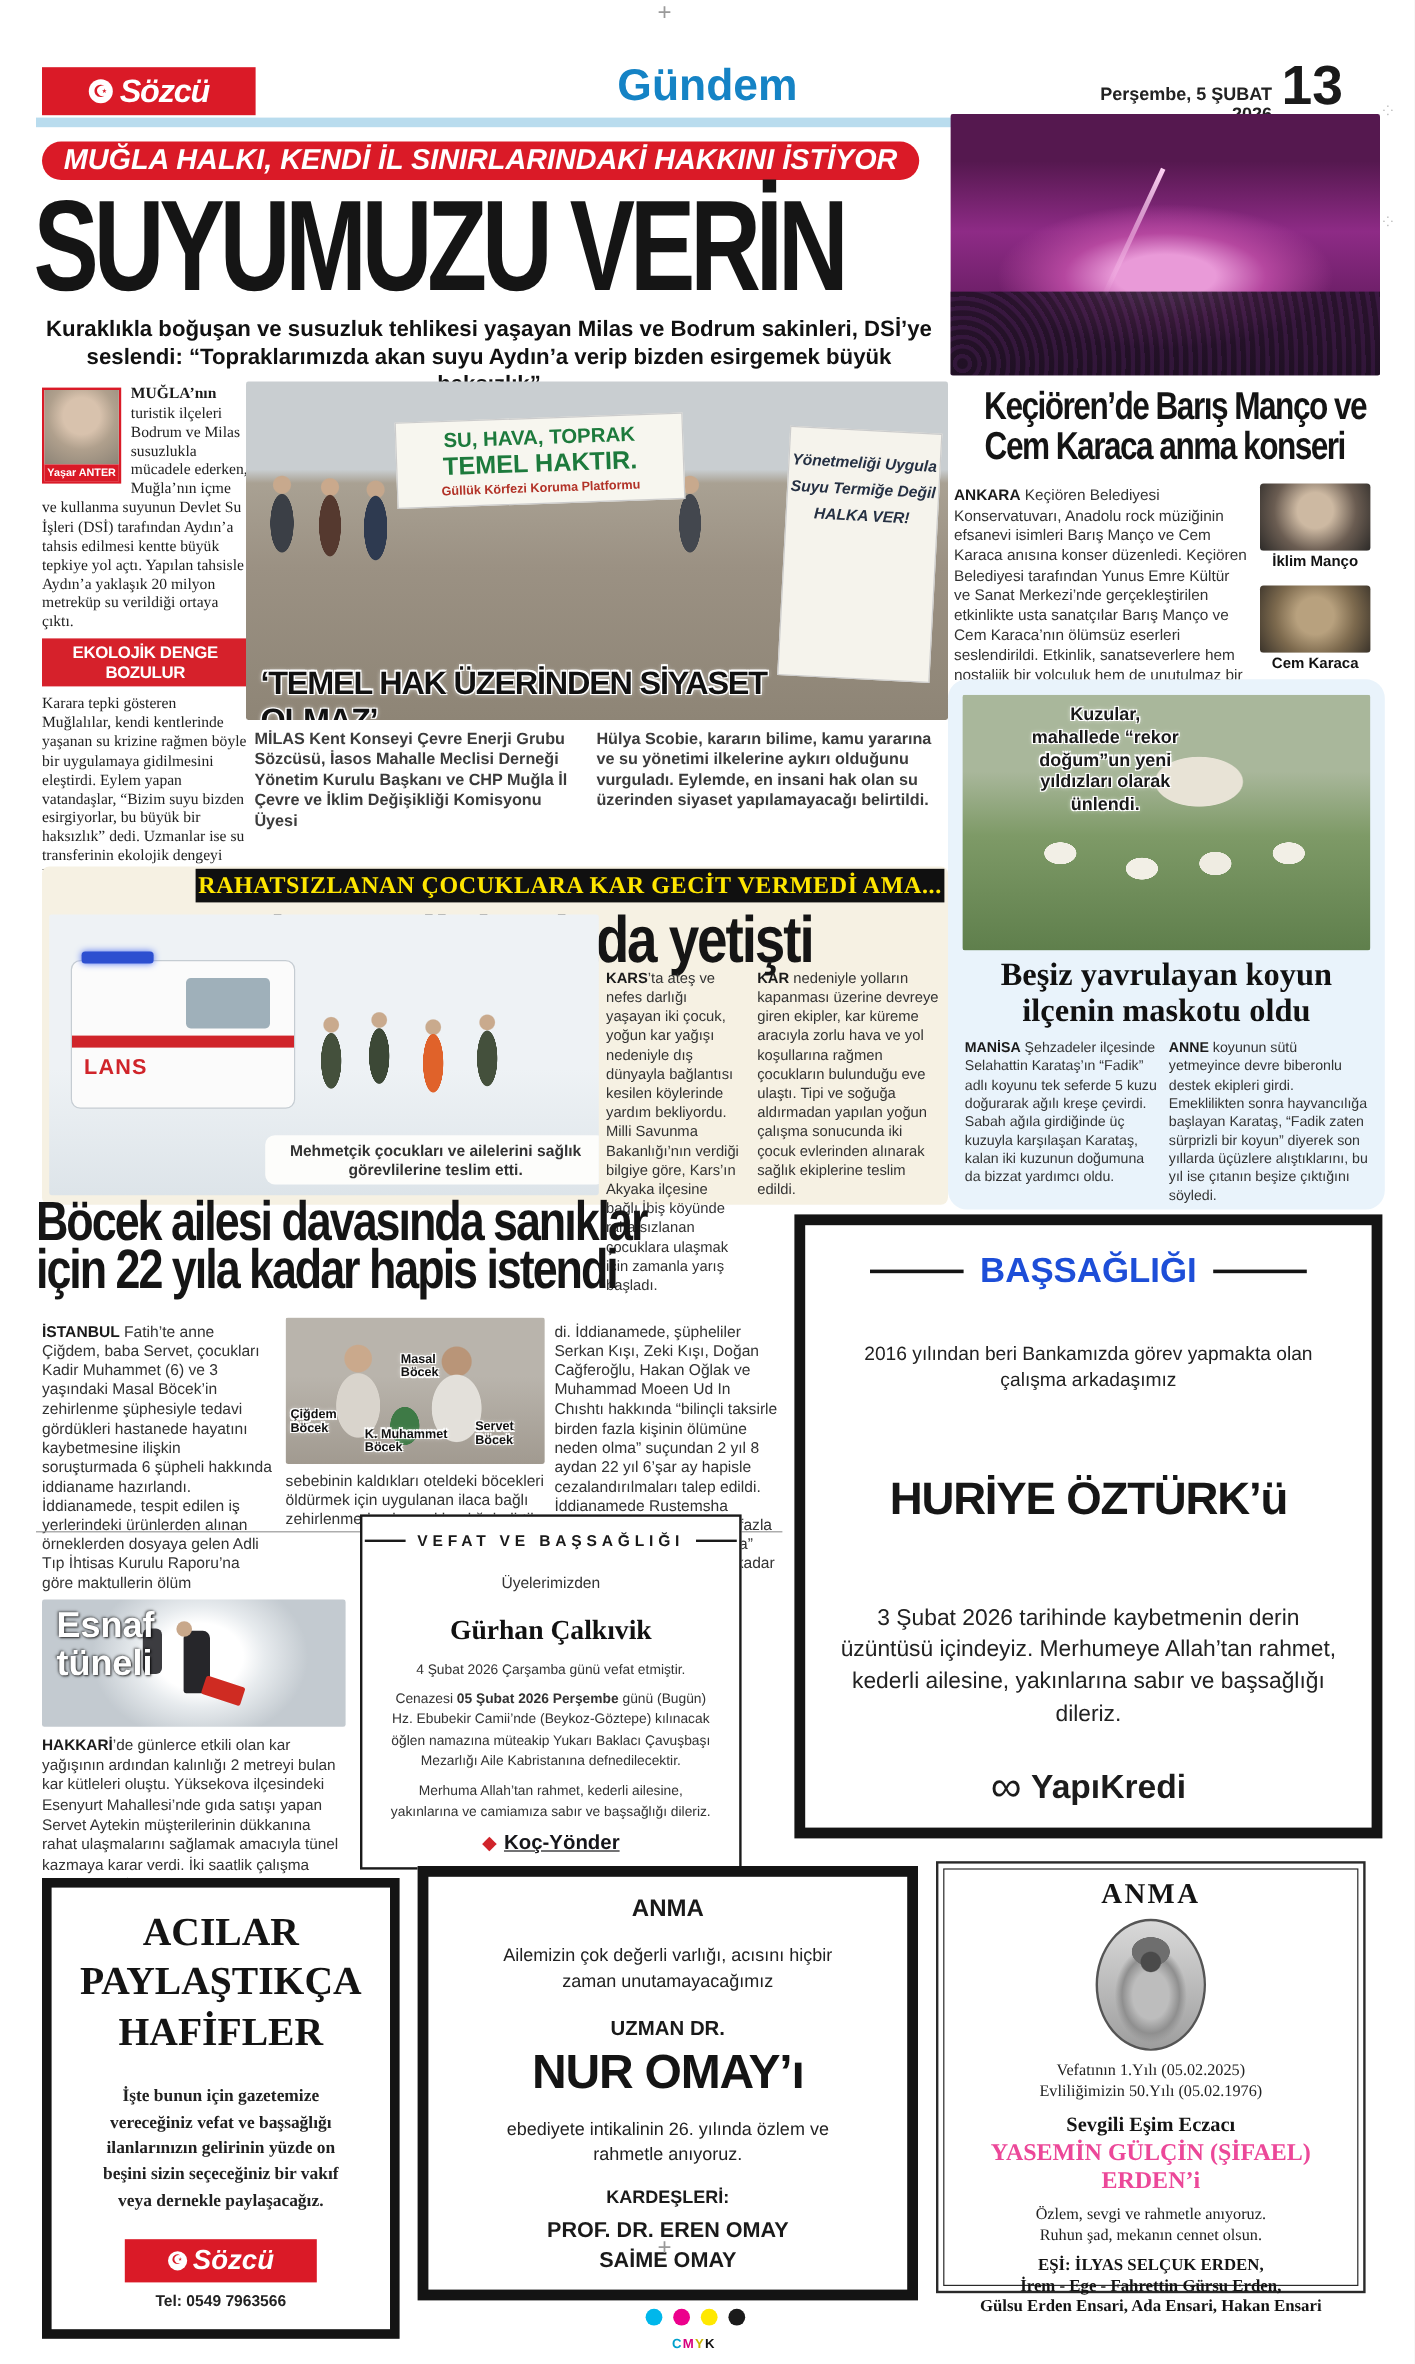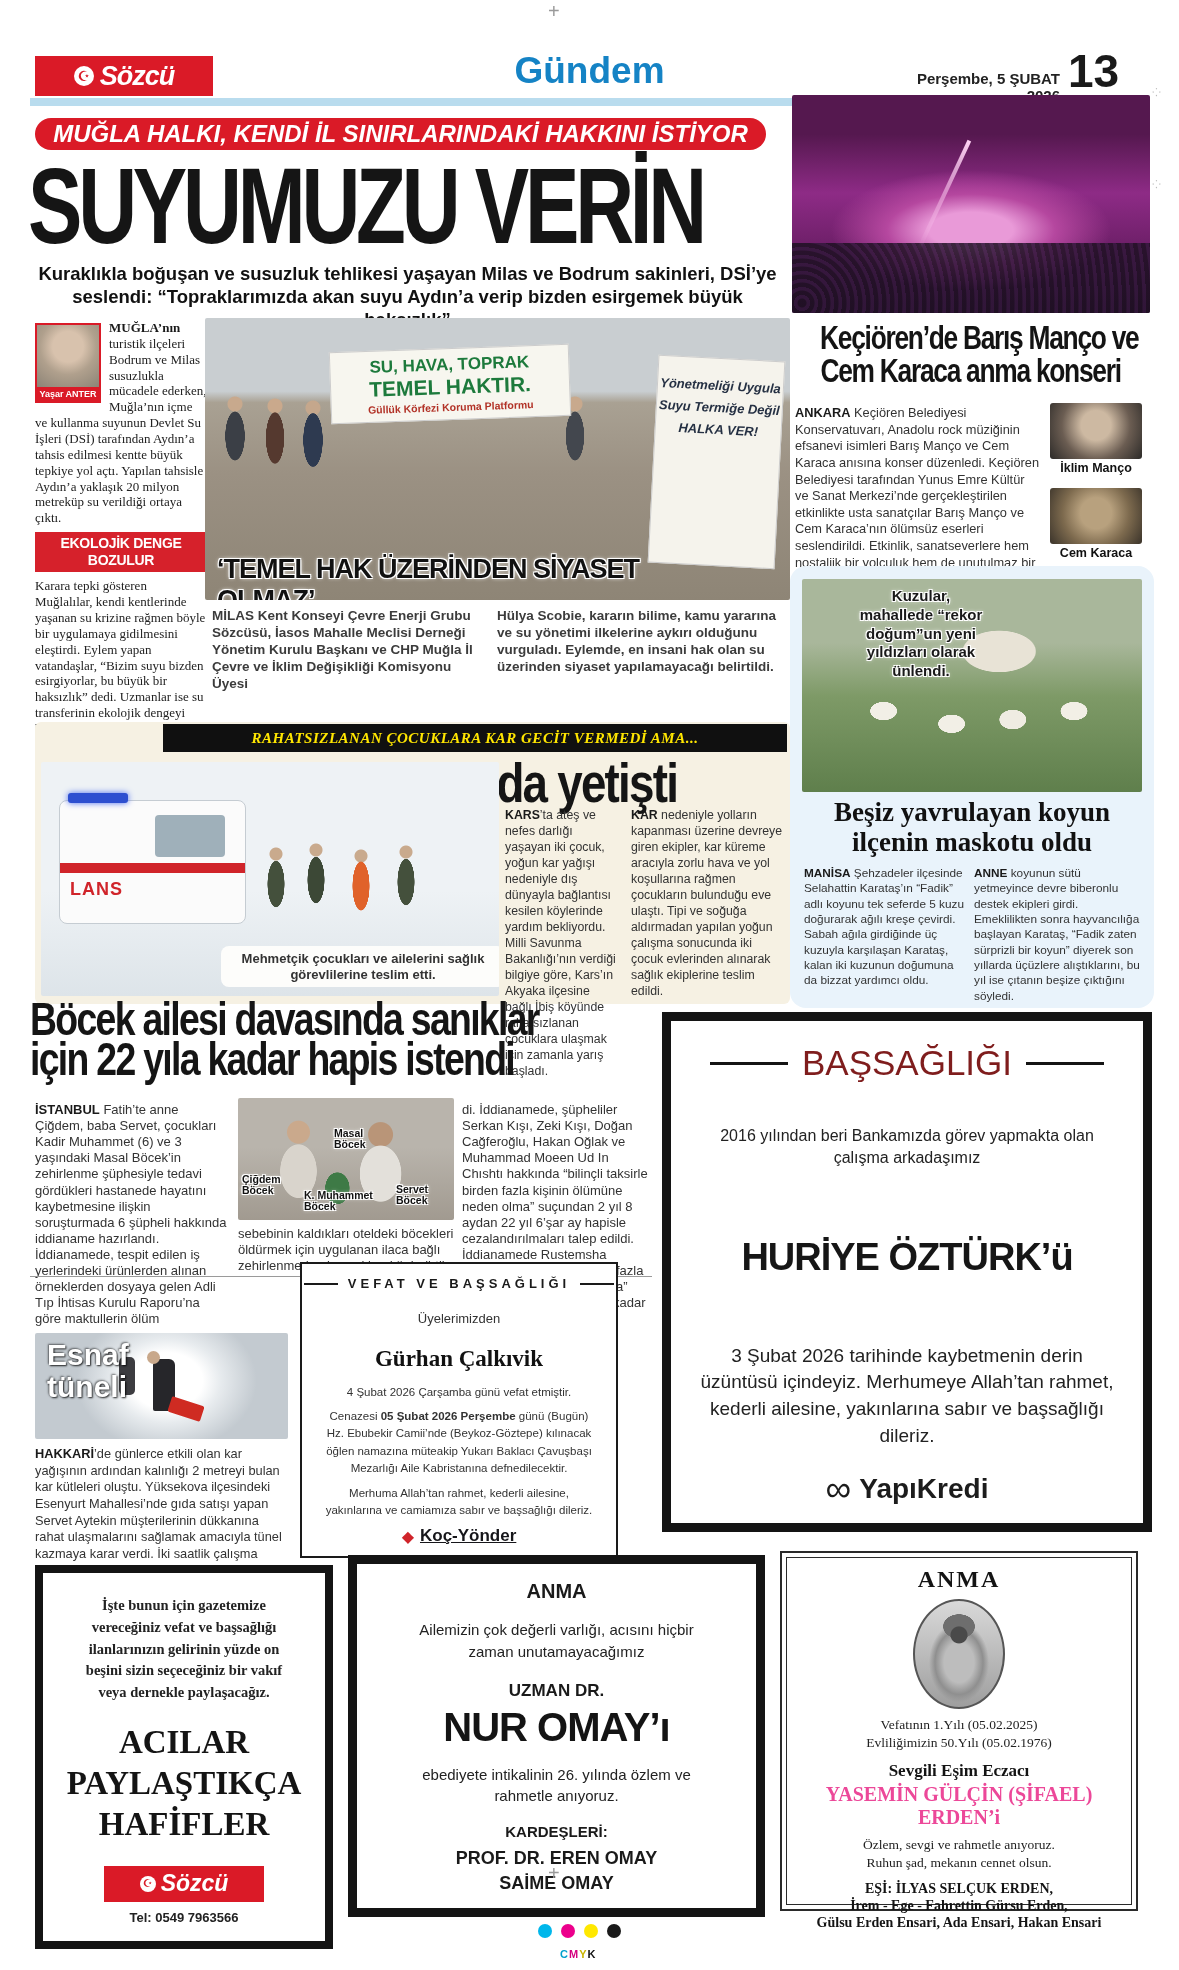--- a/index.html
+++ b/index.html
@@ -126,21 +126,21 @@
     <div class="abs center serif" style="left:0;top:232px;width:364px;font-weight:bold;font-size:27px;color:#111;line-height:1.1;">
       <div>Beşiz yavrulayan koyun</div>
       <div>ilçenin maskotu oldu</div>
     </div>
     <div class="abs bodytxt" style="left:14px;top:300px;width:160px;font-size:11.8px;"><b class="lead-b">MANİSA</b><span> Şehzadeler ilçesinde Selahattin Karataş’ın “Fadik” adlı koyunu tek seferde 5 kuzu doğurarak ağılı kreşe çevirdi. Sabah ağıla girdiğinde üç kuzuyla karşılaşan Karataş, kalan iki kuzunun doğumuna da bizzat yardımcı oldu.</span></div>
     <div class="abs bodytxt" style="left:184px;top:300px;width:166px;font-size:11.8px;"><b class="lead-b">ANNE</b><span> koyunun sütü yetmeyince devre biberonlu destek ekipleri girdi. Emeklilikten sonra hayvancılığa başlayan Karataş, “Fadik zaten sürprizli bir koyun” diyerek son yıllarda üçüzlere alıştıklarını, bu yıl ise çıtanın beşize çıktığını söyledi.</span></div>
   </div>
 
   <div class="abs" style="left:35px;top:722px;width:755px;height:282px;background:#f6f1e3;border-radius:6px;">
     <div class="abs" style="left:128px;top:2px;width:624px;height:28px;background:#101010;display:flex;align-items:center;justify-content:center;">
-      <span class="serif" style="color:#ffe600;font-weight:bold;font-style:italic;font-size:15px;letter-spacing:.5px;">RAHATSIZLANAN ÇOCUKLARA KAR GECİT VERMEDİ AMA...</span>
+      <span class="serif" style="color:#ffe600;font-weight:bold;font-size:20px;letter-spacing:.5px;">RAHATSIZLANAN ÇOCUKLARA KAR GECİT VERMEDİ AMA...</span>
     </div>
     <div class="abs" style="left:130px;top:30px;">
       <span class="cond" style="font-size:52px;letter-spacing:-2px;transform:scale(.88,1.05);">Mehmetçik imdada yetişti</span>
     </div>
     <div class="photo" style="left:6px;top:40px;width:458px;height:234px;background:linear-gradient(180deg,#eef2f5 0 55%,#dde4e9 100%);">
       <div class="abs" style="left:18px;top:38px;width:185px;height:122px;background:#fbfbfb;border-radius:8px;border:1px solid #c5ccd2;">
         <div class="abs" style="left:8px;top:-8px;width:60px;height:10px;background:#2d4fd0;border-radius:3px;box-shadow:0 0 6px #4b6cf0;"></div>
         <div class="abs" style="left:95px;top:14px;width:70px;height:42px;background:#9fb0ba;border-radius:4px;"></div>
         <div class="abs" style="left:0;top:62px;width:185px;height:10px;background:#d0242a;"></div>
         <div class="abs" style="left:10px;top:78px;color:#d0242a;font-weight:bold;font-size:18px;letter-spacing:1px;">LANS</div>
@@ -181,21 +181,21 @@
     <div class="labelchip halo preline" style="left:158px;top:86px;font-size:10.5px;">Servet
 Böcek</div>
   </div>
   <div class="abs bodytxt" style="left:238px;top:1226px;width:216px;font-size:13px;line-height:1.24;">sebebinin kaldıkları oteldeki böcekleri öldürmek için uygulanan ilaca bağlı zehirlenmeden kaynaklandığı belirtil-</div>
   <div class="abs bodytxt" style="left:462px;top:1102px;width:190px;font-size:13px;line-height:1.24;">di. İddianamede, şüpheliler Serkan Kışı, Zeki Kışı, Doğan Cağferoğlu, Hakan Oğlak ve Muhammad Moeen Ud In Chıshtı hakkında “bilinçli taksirle birden fazla kişinin ölümüne neden olma” suçundan 2 yıl 8 aydan 22 yıl 6’şar ay hapisle cezalandırılmaları talep edildi. İddianamede Rustemsha Batyrov’un “taksirle birden fazla kişinin ölümüne neden olma” suçundan 2 yıldan 15 yıla kadar hapis cezası istendi. (AA)</div>
   <div class="abs" style="left:30px;top:1276px;width:622px;height:1px;background:#9a9a9a;"></div>
 
   <div class="adbox" style="left:662px;top:1012px;width:490px;height:520px;border:9px solid #141414;box-sizing:border-box;">
     <div style="display:flex;align-items:center;justify-content:center;gap:14px;margin-top:22px;">
       <span style="width:78px;height:3px;background:#141414;"></span>
-      <span style="font-size:35px;font-weight:normal;color:#7f1d1d;">BAŞSAĞLIĞI</span>
+      <span style="font-size:29px;font-weight:bold;color:#1d4ed8;">BAŞSAĞLIĞI</span>
       <span style="width:78px;height:3px;background:#141414;"></span>
     </div>
     <div class="center" style="margin:42px auto 0;width:380px;font-size:16px;color:#222;line-height:1.4;">2016 yılından beri Bankamızda görev yapmakta olan çalışma arkadaşımız</div>
     <div class="center" style="margin-top:66px;font-size:38px;font-weight:bold;color:#161616;letter-spacing:-1px;">HURİYE ÖZTÜRK’ü</div>
     <div class="center" style="margin:64px auto 0;width:420px;font-size:19px;color:#222;line-height:1.4;">3 Şubat 2026 tarihinde kaybetmenin derin üzüntüsü içindeyiz. Merhumeye Allah’tan rahmet, kederli ailesine, yakınlarına sabır ve başsağlığı dileriz.</div>
     <div style="position:absolute;left:0;bottom:16px;width:100%;display:flex;align-items:center;justify-content:center;gap:8px;">
       <span style="font-size:36px;color:#1c1c1c;line-height:1;">∞</span>
       <span style="font-size:28px;font-weight:bold;color:#1c1c1c;">YapıKredi</span>
     </div>
   </div>
@@ -224,26 +224,26 @@
     <div style="margin-top:14px;font-size:11.5px;color:#333;">4 Şubat 2026 Çarşamba günü vefat etmiştir.</div>
     <div style="margin:10px auto 0;width:272px;font-size:11.5px;color:#333;line-height:1.5;"><span>Cenazesi </span><b>05 Şubat 2026 Perşembe</b><span> günü (Bugün) Hz. Ebubekir Camii’nde (Beykoz-Göztepe) kılınacak öğlen namazına müteakip Yukarı Baklacı Çavuşbaşı Mezarlığı Aile Kabristanına defnedilecektir.</span></div>
     <div style="margin:8px auto 0;width:272px;font-size:11.5px;color:#333;line-height:1.5;">Merhuma Allah’tan rahmet, kederli ailesine, yakınlarına ve camiamıza sabır ve başsağlığı dileriz.</div>
     <div style="position:absolute;left:0;bottom:10px;width:100%;display:flex;align-items:center;justify-content:center;gap:6px;">
       <span style="color:#d0242a;font-size:16px;">◆</span>
       <span style="font-size:17px;font-weight:bold;color:#16161a;text-decoration:underline;">Koç-Yönder</span>
     </div>
   </div>
 
   <div class="adbox serif center" style="left:35px;top:1565px;width:298px;height:384px;border:8px solid #141414;box-sizing:border-box;">
-    <div style="margin:22px auto 0;width:216px;font-size:14.5px;font-weight:bold;color:#222;line-height:1.5;">İşte bunun için gazetemize vereceğiniz vefat ve başsağlığı ilanlarınızın gelirinin yüzde on beşini sizin seçeceğiniz bir vakıf veya dernekle paylaşacağız.</div>
     <div style="margin-top:18px;font-size:33px;font-weight:bold;color:#141414;line-height:1.25;">
       <div>ACILAR</div>
       <div>PAYLAŞTIKÇA</div>
       <div>HAFİFLER</div>
     </div>
+    <div style="margin:22px auto 0;width:216px;font-size:14.5px;font-weight:bold;color:#222;line-height:1.5;">İşte bunun için gazetemize vereceğiniz vefat ve başsağlığı ilanlarınızın gelirinin yüzde on beşini sizin seçeceğiniz bir vakıf veya dernekle paylaşacağız.</div>
     <div style="margin:20px auto 0;width:160px;height:36px;background:#da1a27;display:flex;align-items:center;justify-content:center;gap:5px;">
       <span style="width:16px;height:16px;background:#fff;border-radius:50%;color:#da1a27;font-size:11px;display:inline-flex;align-items:center;justify-content:center;">☪</span>
       <span class="sans" style="color:#fff;font-weight:bold;font-style:italic;font-size:23px;">Sözcü</span>
     </div>
     <div class="sans" style="margin-top:8px;font-size:13px;font-weight:bold;color:#222;">Tel: 0549 7963566</div>
   </div>
 
   <div class="adbox center" style="left:348px;top:1555px;width:417px;height:362px;border:9px solid #141414;box-sizing:border-box;">
     <div style="margin-top:16px;font-size:20px;font-weight:bold;color:#1a1a1a;">ANMA</div>
     <div style="margin:16px auto 0;width:300px;font-size:15px;color:#222;line-height:1.45;">Ailemizin çok değerli varlığı, acısını hiçbir zaman unutamayacağımız</div>

